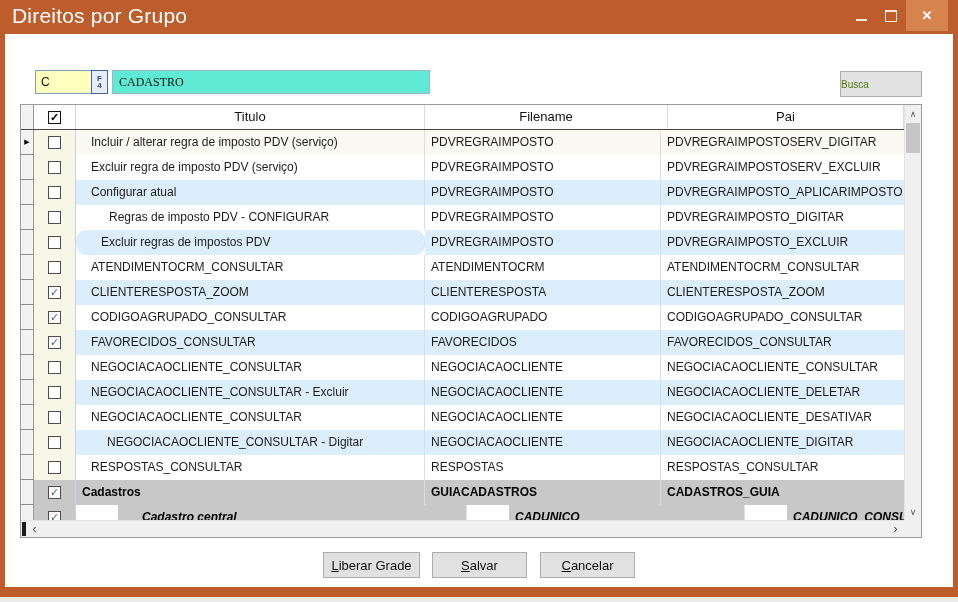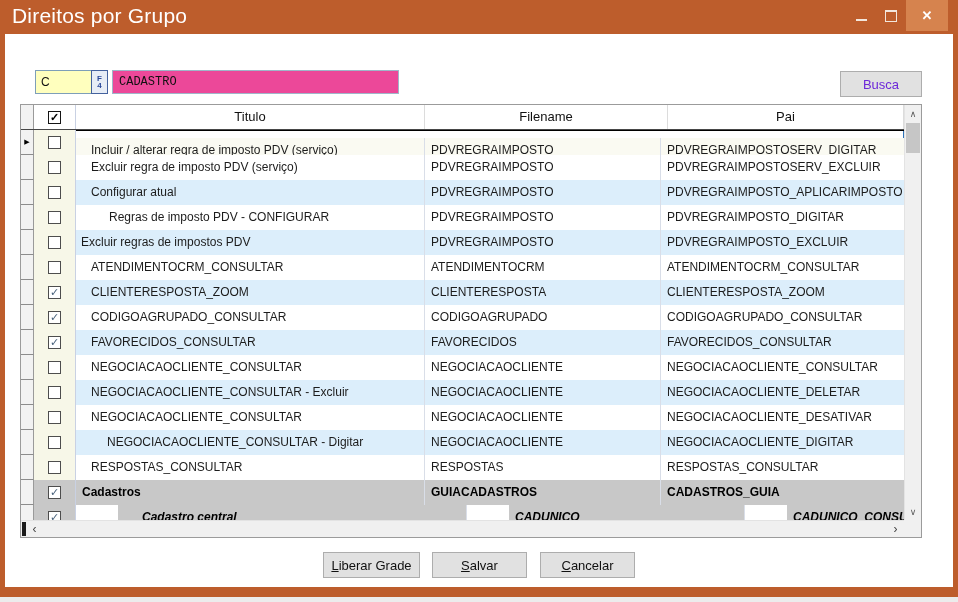--- a/index.html
+++ b/index.html
@@ -19,25 +19,25 @@
 
   
   .client { position:absolute; left:5px; top:34px; right:5px; bottom:10px; background:#FFFFFF; }
 
   
   .code-input { position:absolute; left:30px; top:36px; width:57px; height:24px; box-sizing:border-box;
     background:#FFFFBE; border:1px solid #7E9FB8; font-family:"Liberation Sans",sans-serif; font-size:12px; padding:0 5px; color:#111; outline:none; }
   .f4-btn { position:absolute; left:86px; top:36px; width:17px; height:24px; box-sizing:border-box;
     background:#E7EDF6; border:1px solid #44629E; color:#2B4A9B; font-size:8px; font-weight:bold; line-height:7.5px;
     display:flex; flex-direction:column; align-items:center; justify-content:center; cursor:pointer; }
-  .name-field { position:absolute; left:107px; top:36px; width:287px; height:24px; box-sizing:border-box;
-    background:#ec4899; border:1px solid #9FB6C9; font-family:Liberation Mono, monospace; font-size:12px; padding:0 6px; color:#111; }
+  .name-field { position:absolute; left:107px; top:36px; width:318px; height:24px; box-sizing:border-box;
+    background:#5eead4; border:1px solid #9FB6C9; font-family:Liberation Serif, serif; font-size:12px; padding:0 6px; color:#111; }
   .busca-btn { position:absolute; left:835px; top:37px; width:82px; height:26px; box-sizing:border-box;
-    background:#E1E1E1; border:1px solid #ADADAD; font-size:13px; color:#6d28d9;
-    display:flex; align-items:center; justify-content:center; cursor:pointer; }
+    background:#E1E1E1; border:1px solid #ADADAD; font-size:10px; color:#4d7c0f;
+    display:flex; align-items:center; justify-content:flex-start; cursor:pointer; }
 
   
   .grid { position:absolute; left:15px; top:70px; width:902px; height:434px; box-sizing:border-box;
     border:1px solid #9B9B9B; background:#fff; }
   .grid-content { position:absolute; left:0; top:0; right:17px; bottom:17px; overflow:hidden; }
   .grid-header { display:flex; height:25px; box-sizing:border-box; border-bottom:1px solid #474747; background:#fff; }
   .g-row { display:flex; height:25px; }
   .c-ind { width:13px; flex:none; box-sizing:border-box; background:#F2F2F2;
     border-right:1px solid #9A9A9A; border-bottom:1px solid #8C8C8C;
     display:flex; align-items:center; justify-content:center; }
@@ -51,21 +51,21 @@
   .c-titulo { width:349px; flex:none; }
   .c-pai { width:236px; flex:none; }
   .c-file { flex:1; border-right:none; }
   .grid-header .cell { text-align:center; padding-left:0; font-size:13px; color:#111; border-right:1px solid #DCDCDC; }
 
   .g-row.white .cell { background:#FFFFFF; }
   .g-row.blue .cell { background:#DCEEFB; }
   .g-row.gray .cell { background:#C8C8C8; font-weight:bold; color:#000; }
   .g-row.gray .c-check { background:#C8C8C8; }
   .g-row.italic .cell { font-style:italic; }
-  .g-row.selected .cell { background:#FAFAF2;margin-top:8px; }
+  .g-row.selected .cell { background:#FAFAF2; }
   .g-row.selected .row-main { box-shadow: inset 0 1px 0 #000000, inset 1px 0 0 #2F73B8, inset -1px 0 0 #2F73B8, inset 0 -1px 0 #2F73B8; }
   .g-row.gap-top .row-main { box-shadow: inset 0 2px 0 #FFFFFF; gap: 42px; }
 
   .arrow { display:none; font-size:7px; color:#000; }
   .g-row.selected .arrow { display:block; }
   .arrow::before { content:"▶"; }
 
   .cb { width:13px; height:13px; box-sizing:border-box; border:1px solid #4D4D4D; background:#fff;
     display:flex; align-items:center; justify-content:center; font-size:11px; color:#49627C; cursor:pointer; }
   .cb.checked::before { content:"✓"; }
@@ -193,21 +193,21 @@
     </div>
   </div>
               <div class="g-row blue">
     <div class="c-ind">
       
     </div>
     <div class="row-main">
       <div class="c-check">
         <span class="cb"></span>
       </div>
-      <div class="cell c-titulo" style="padding-left: 5px;">Excluir regras de impostos PDV</div>
+      <div class="cell c-titulo" style="padding-left: 25px; border-radius: 11px;">Excluir regras de impostos PDV</div>
       <div class="cell c-pai">PDVREGRAIMPOSTO</div>
       <div class="cell c-file">PDVREGRAIMPOSTO_EXCLUIR</div>
     </div>
   </div>
               <div class="g-row white">
     <div class="c-ind">
       
     </div>
     <div class="row-main">
       <div class="c-check">

